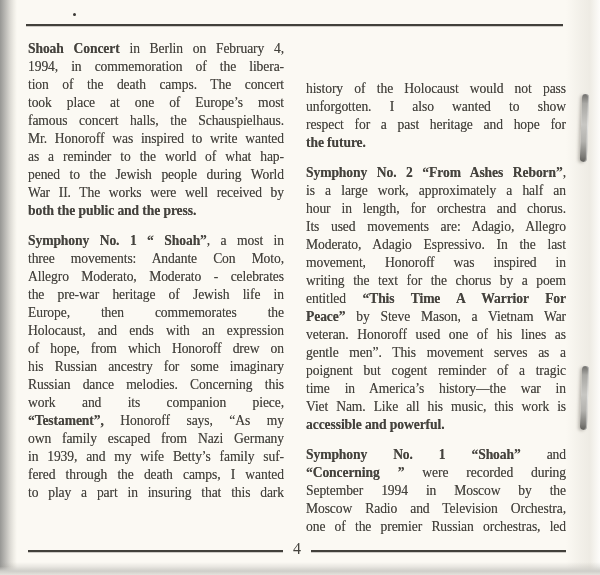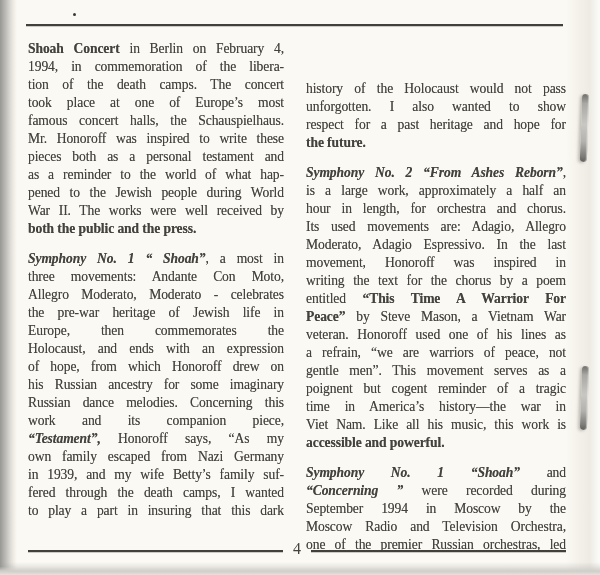--- a/index.html
+++ b/index.html
@@ -45,21 +45,21 @@
     color: var(--ink, #44423d);
     text-shadow: 0 0 0.4px rgba(62,58,52,0.55);
   }
   .col-left  { left: 28px;  width: 256px; }
   .col-right { left: 306px; width: 260px; margin-top: 40px; }
   .para { margin: 0 0 12px 0; }
   .para:last-child { margin-bottom: 0; }
   .tline { text-align: justify; text-align-last: justify; overflow: hidden; white-space: nowrap; }
   .tline.flush { text-align-last: left; font-weight: bold; }
   .b  { font-weight: bold; }
-  .bi { font-weight: bold; font-style: italic; }
+  .bi { font-weight: bold; }
 
   
   .staple {
     position: absolute; left: 581px; width: 7px; border-radius: 4px;
     background: linear-gradient(to bottom, #6e6d6a 0%, #a9a8a4 14%, #c8c7c3 45%, #b3b2ae 70%, #7c7b77 92%, #5f5e5a 100%);
     box-shadow: -2px 1px 3px rgba(100,95,85,0.35), inset -1px 0 1px rgba(255,255,255,0.5);
     transform: rotate(2deg);
   }
   .staple-1 { top: 94px;  height: 68px; }
   .staple-2 { top: 366px; height: 64px; }
@@ -80,22 +80,21 @@
   <div class="rule rule-top"></div>
   <div class="ink-dot"></div>
 
   <div class="column col-left">
       <div class="para">
         <div class="tline"><span class="b">Shoah Concert</span><span>  in Berlin on February 4,</span></div>
         <div class="tline"><span>1994, in commemoration of the libera-</span></div>
         <div class="tline"><span>tion of the death camps. The concert</span></div>
         <div class="tline"><span>took place at one of Europe’s most</span></div>
         <div class="tline"><span>famous concert halls, the Schauspielhaus.</span></div>
-        <div class="tline"><span>Mr. Honoroff was inspired to write these</span></div>
-        <div class="tline"><span>pieces both as a personal testament and</span></div>
+        <div class="tline"><span>Mr. Honoroff was inspired to write wanted</span></div>
         <div class="tline"><span>as a reminder to the world of what hap-</span></div>
         <div class="tline"><span>pened to the Jewish people during World</span></div>
         <div class="tline"><span>War II. The works were well received by</span></div>
         <div class="tline flush"><span>both the public and the press.</span></div>
       </div>
       <div class="para">
         <div class="tline"><span class="bi">Symphony No. 1 “ Shoah”</span><span>, a most in</span></div>
         <div class="tline"><span>three movements: Andante Con Moto,</span></div>
         <div class="tline"><span>Allegro Moderato, Moderato - celebrates</span></div>
         <div class="tline"><span>the pre-war heritage of Jewish life in</span></div>
@@ -123,21 +122,20 @@
         <div class="tline"><span class="bi">Symphony No. 2 “From Ashes Reborn”</span><span>,</span></div>
         <div class="tline"><span>is a large work, approximately a half an</span></div>
         <div class="tline"><span>hour in length, for orchestra and chorus.</span></div>
         <div class="tline"><span>Its used movements are: Adagio, Allegro</span></div>
         <div class="tline"><span>Moderato, Adagio Espressivo. In the last</span></div>
         <div class="tline"><span>movement, Honoroff was inspired in</span></div>
         <div class="tline"><span>writing the text for the chorus by a poem</span></div>
         <div class="tline"><span>entitled </span><span class="b">“This Time A Warrior For</span></div>
         <div class="tline"><span class="b">Peace”</span><span>  by Steve Mason, a Vietnam War</span></div>
         <div class="tline"><span>veteran. Honoroff used one of his lines as</span></div>
-        <div class="tline"><span>a refrain, “we are warriors of peace, not</span></div>
         <div class="tline"><span>gentle men”. This movement serves as a</span></div>
         <div class="tline"><span>poignent  but cogent reminder of a tragic</span></div>
         <div class="tline"><span>time in America’s history—the war in</span></div>
         <div class="tline"><span>Viet Nam. Like all his music, this work is</span></div>
         <div class="tline flush"><span>accessible and  powerful.</span></div>
       </div>
       <div class="para">
         <div class="tline"><span class="bi">Symphony No. 1 “Shoah”</span><span> and</span></div>
         <div class="tline"><span class="bi">“Concerning ”</span><span> were recorded during</span></div>
         <div class="tline"><span>September  1994 in Moscow by the</span></div>

